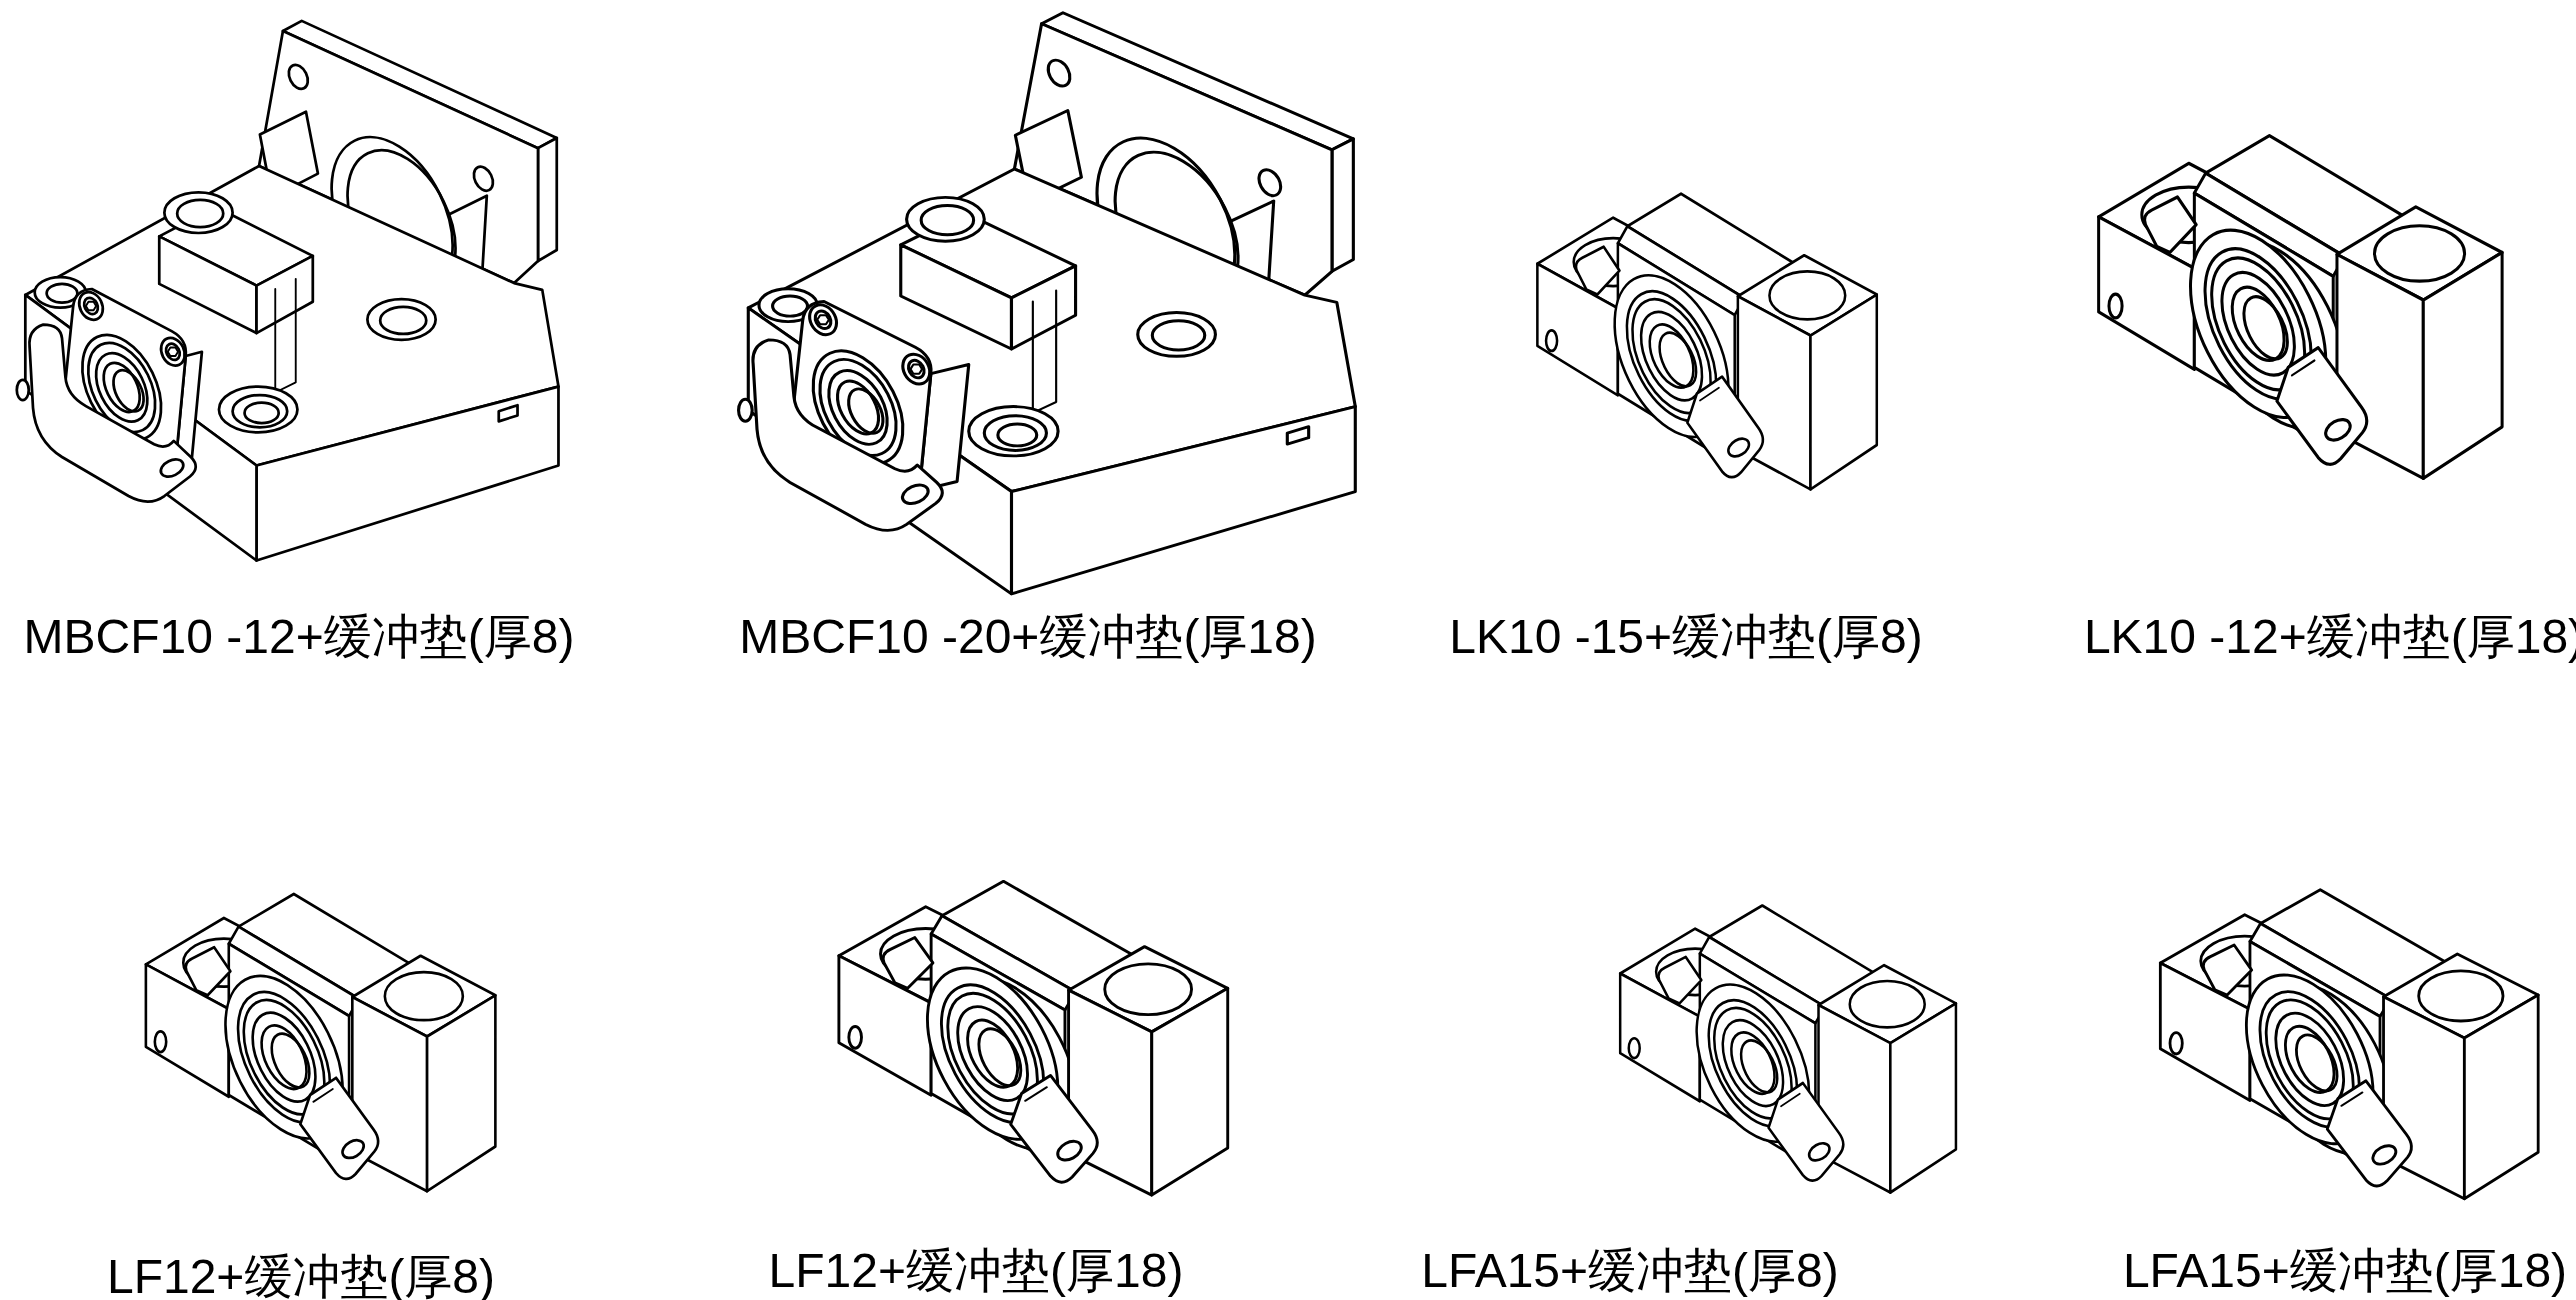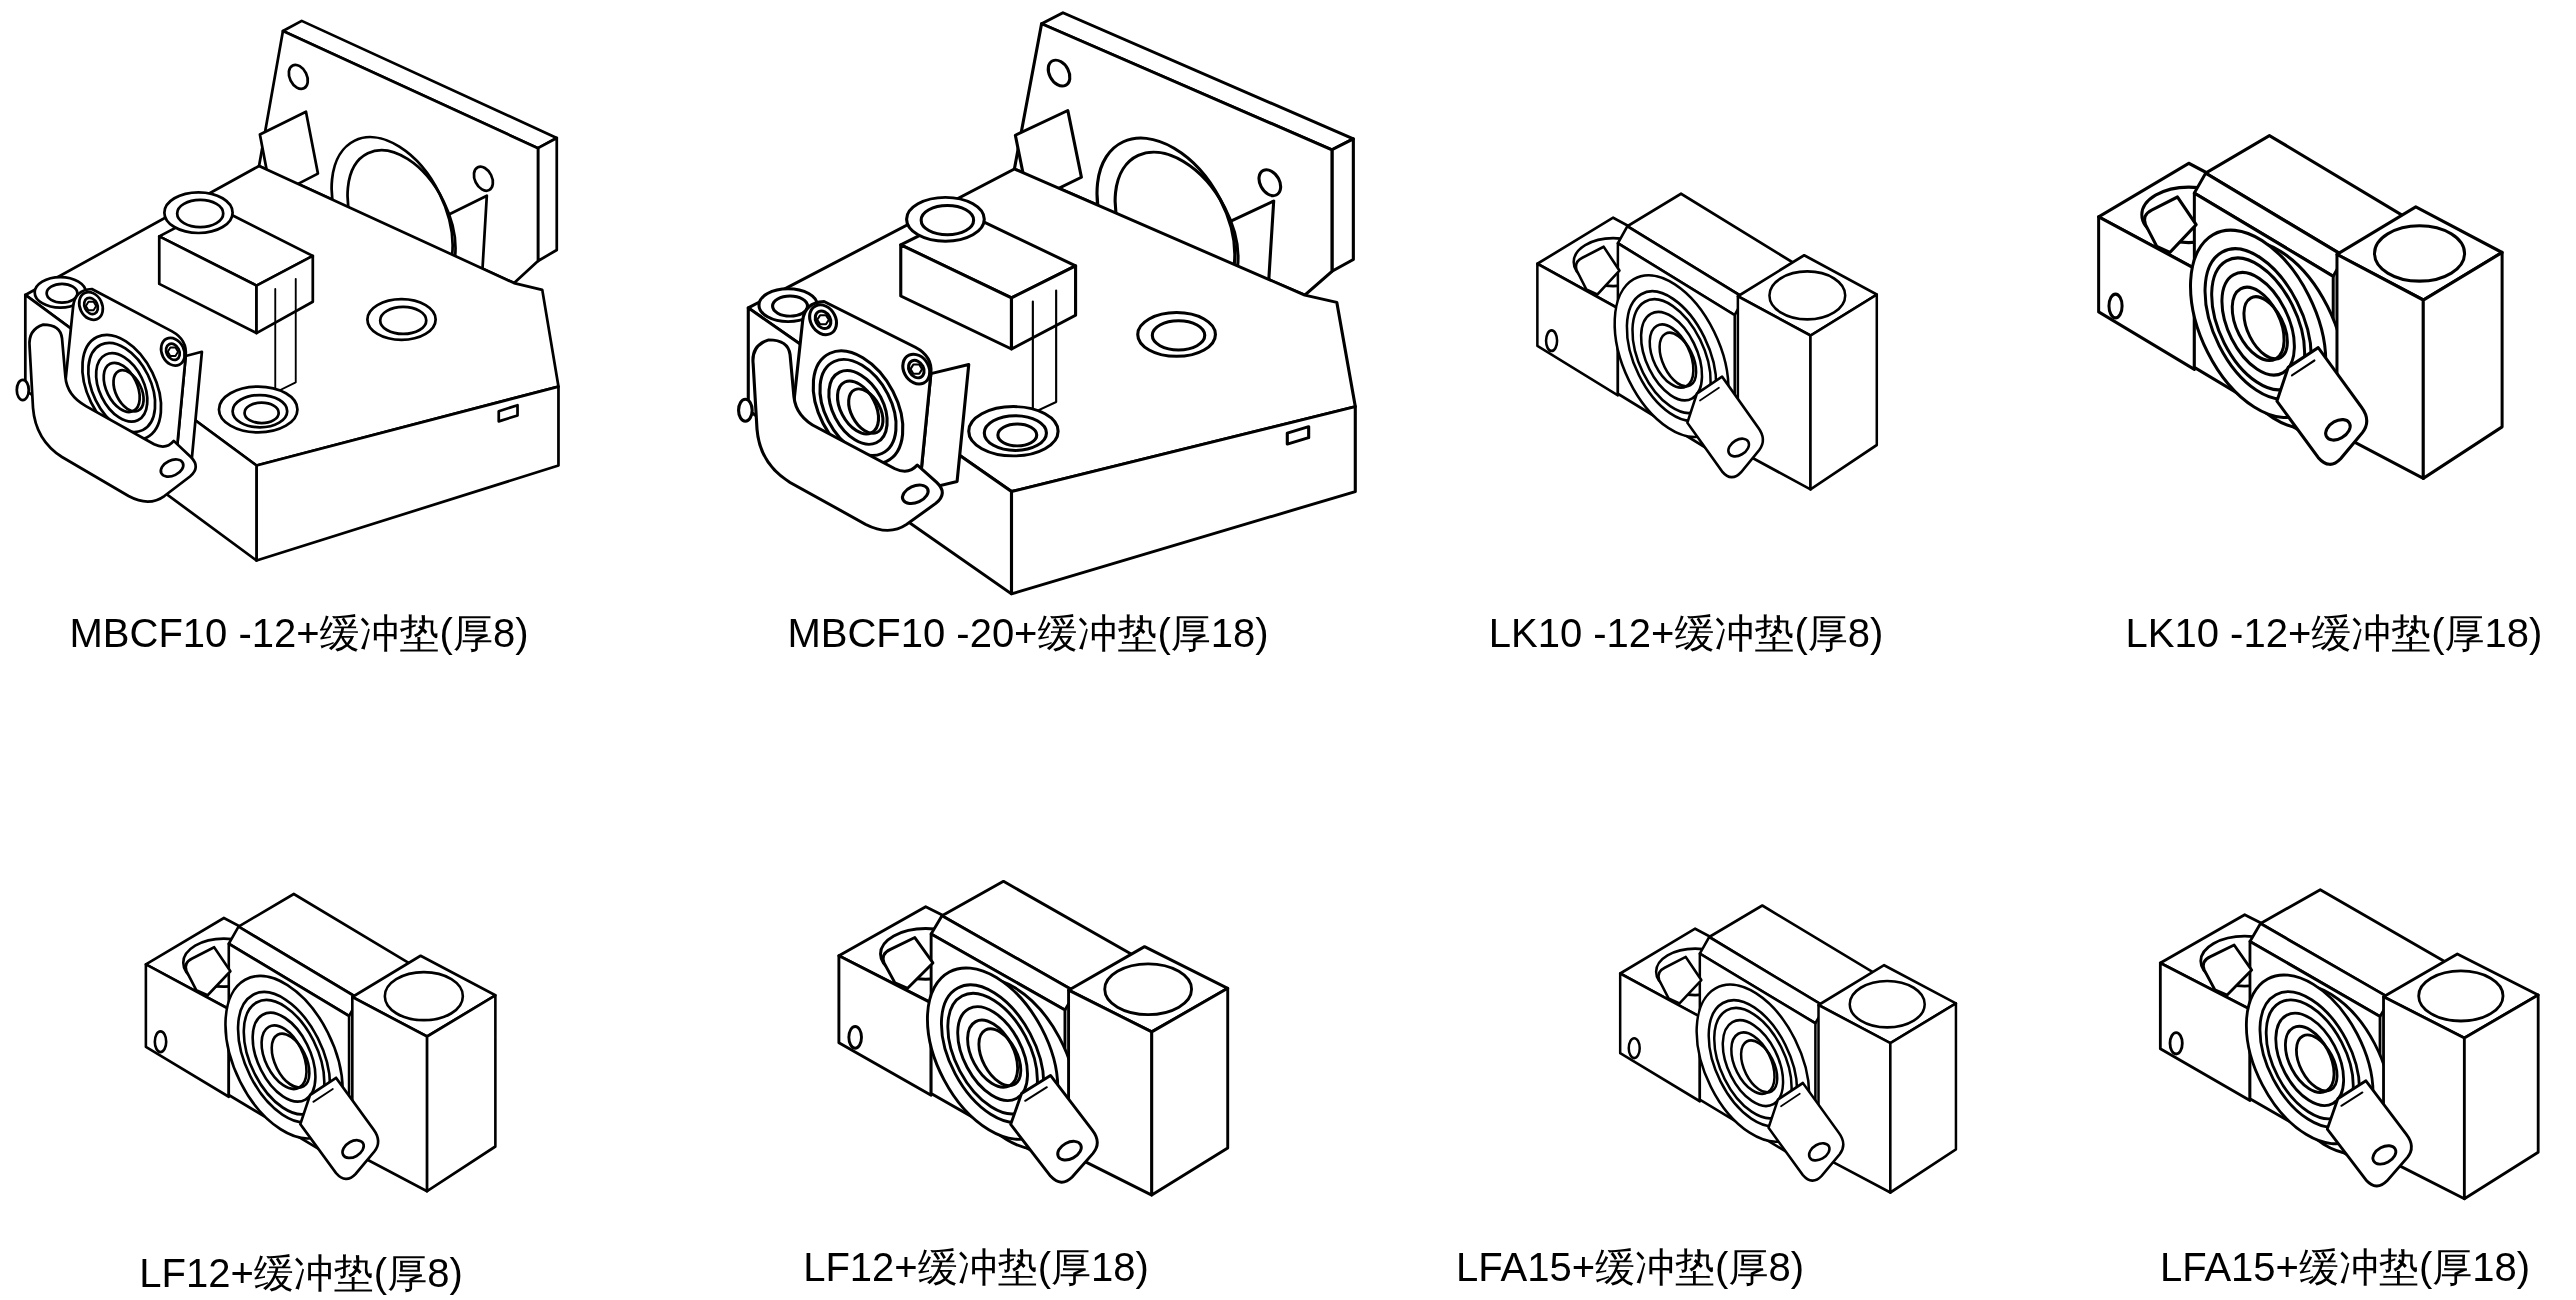--- a/index.html
+++ b/index.html
@@ -9,21 +9,21 @@
     background:#ffffff;
     overflow:hidden;
     font-family:"Liberation Sans", sans-serif;
   }
   .fig{display:contents;}
   .drawing{position:absolute;}
   .caption{
     position:absolute;
     transform:translateX(-50%);
     white-space:nowrap;
-    font-size:40px;
+    font-size:48px;
     line-height:1.05;
     color:#000;
     letter-spacing:0px;
   }
   svg .ln{
     stroke:#000;
     fill:#fff;
     stroke-width:3.2;
     stroke-linejoin:round;
     stroke-linecap:round;
@@ -170,21 +170,21 @@
     <svg class="drawing" style="left:724px;top:0px" width="641" height="603" viewBox="0 0 660 660" preserveAspectRatio="none">
       <use href="#bracket18"></use>
     </svg>
     <figcaption class="caption" style="left:1028px;top:612px">MBCF10 -20+缓冲垫(厚18)</figcaption>
   </figure>
 
   <figure class="fig">
     <svg class="drawing" style="left:1520px;top:151px" width="371" height="376" viewBox="0 0 470 440" preserveAspectRatio="none">
       <use href="#support8"></use>
     </svg>
-    <figcaption class="caption" style="left:1686px;top:612px">LK10 -12+缓冲垫(厚8)</figcaption>
+    <figcaption class="caption" style="left:1686px;top:612px">LK10 -15+缓冲垫(厚8)</figcaption>
   </figure>
 
   <figure class="fig">
     <svg class="drawing" style="left:2078px;top:86px" width="441" height="436" viewBox="0 0 470 440" preserveAspectRatio="none">
       <use href="#support18"></use>
     </svg>
     <figcaption class="caption" style="left:2334px;top:612px">LK10 -12+缓冲垫(厚18)</figcaption>
   </figure>
 
   

